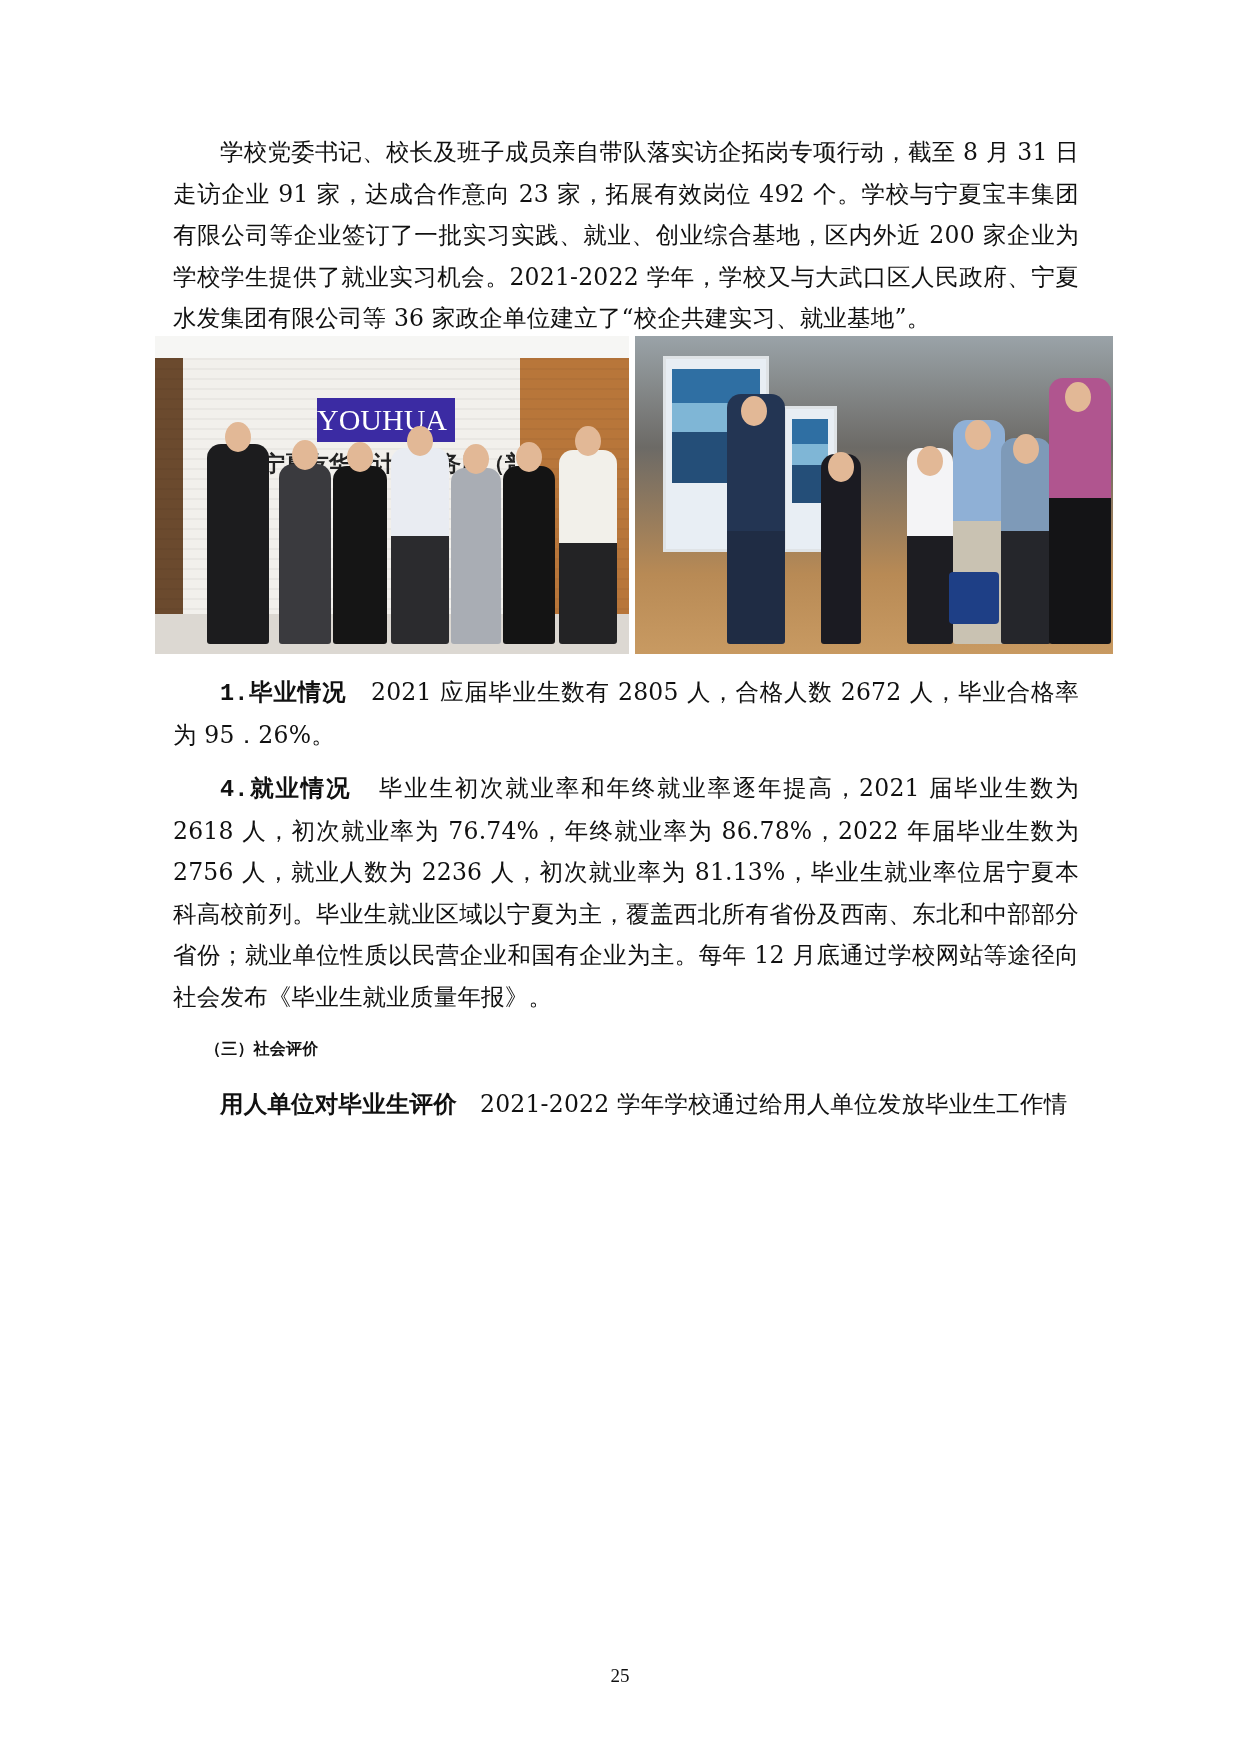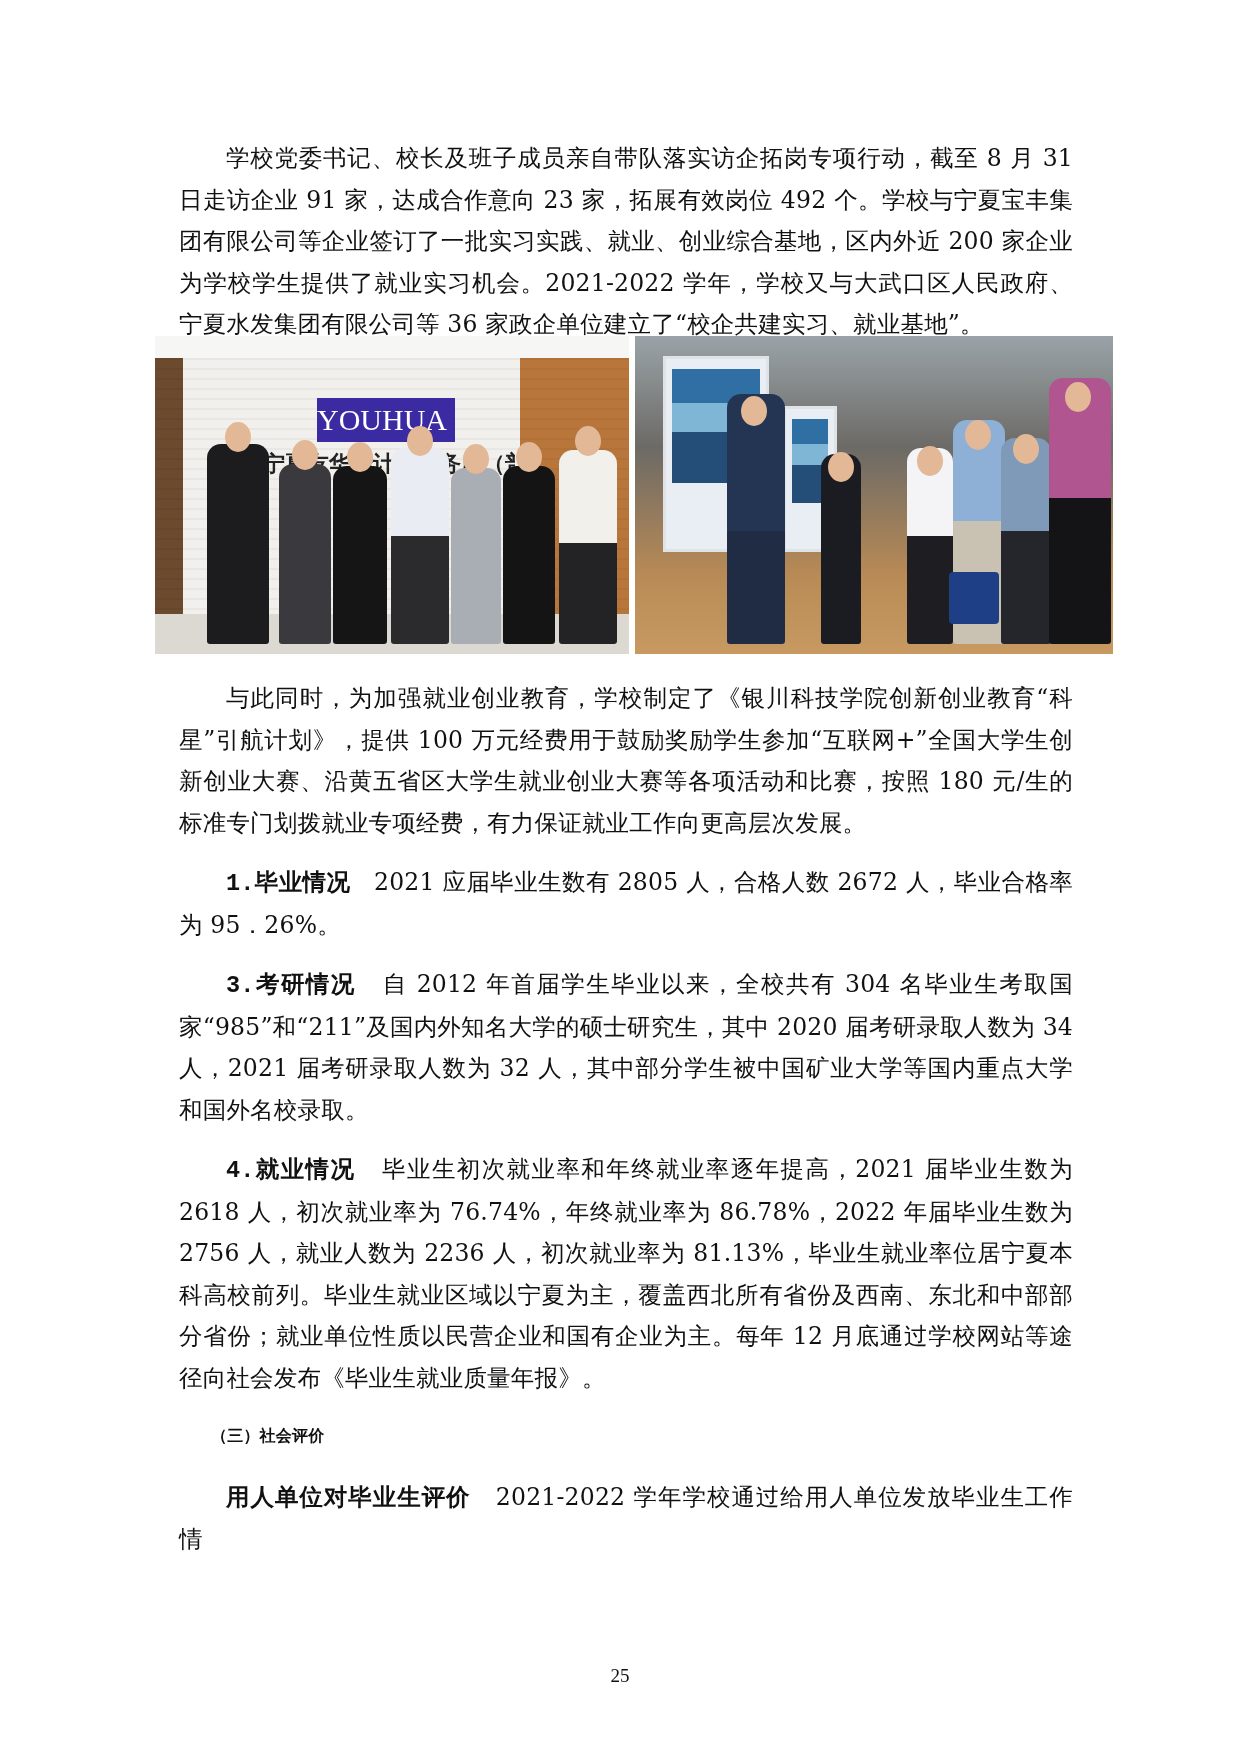--- a/index.html
+++ b/index.html
@@ -1,21 +1,21 @@
 <!DOCTYPE html>
 <html><head>
 <meta charset="utf-8">
 <style>
   html, body { margin: 0; padding: 0; background: #ffffff; }
   body { width: 1240px; height: 1753px; position: relative; overflow: hidden;
          font-family: "DejaVu Serif", "Liberation Serif", serif; color: #111; }
   .page { position: absolute; left: 0; top: 0; width: 1240px; height: 1753px; background: #fff; }
   .text-block { position: absolute; left: 161px; width: 930px; font-size: 23.5px; line-height: 41.5px;
                 text-align: justify; text-justify: inter-character; letter-spacing: 0.2px; }
-  .p { margin: 18px; }
+  .p { margin: 12px; }
   .indent { text-indent: 47px; }
   .bold { font-family: Liberation Mono, monospace; font-weight: bold; }
   .photo { position: absolute; top: 336px; height: 318px; overflow: hidden; }
   .photo-left { left: 155px; width: 474px; background: linear-gradient(90deg,#6b4a2e 0 6%, #f2f0ec 6% 77%, #b8763a 77% 100%); }
   .photo-right { left: 635px; width: 478px; background: linear-gradient(180deg,#9aa3a8 0%, #6c6a66 35%, #b88a55 75%, #c89a62 100%); }
   .ceiling { position:absolute; left:0; right:0; top:0; height: 22px; background:#f6f6f4; }
   .floor { position:absolute; left:0; right:0; bottom:0; height: 40px; background:#dcd8d2; }
   .wall-slats { position:absolute; left:0; right:0; top:22px; bottom:40px;
                 background: repeating-linear-gradient(180deg, rgba(0,0,0,0.04) 0 2px, transparent 2px 10px); }
   .sign { position:absolute; left: 162px; top: 62px; width: 138px; height: 44px; background:#3b2ba3;
@@ -73,27 +73,23 @@
     <div class="person" style="left:318px;width:52px;height:224px;background:linear-gradient(180deg,#8fb0d6 0 45%,#c9c2b2 45%);"></div>
     <div class="head" style="left:330px;top:84px;"></div>
     <div class="person" style="left:366px;width:50px;height:206px;background:linear-gradient(180deg,#7e9ab8 0 45%,#25262b 45%);"></div>
     <div class="head" style="left:378px;top:98px;"></div>
     <div class="person" style="left:414px;width:62px;height:266px;background:linear-gradient(180deg,#b0558f 0 45%,#141416 45%);"></div>
     <div class="head" style="left:430px;top:46px;"></div>
     <div style="position:absolute;left:314px;top:236px;width:50px;height:52px;background:#1e3f86;border-radius:4px;"></div>
   </div>
 
   <div class="text-block" style="top:660px;">
-    <p class="p indent">与此同时，为加强就业创业教育，学校制定了《银川科技学院创新创业教育“科星”引航计划》，提供 100 万元经费用于鼓励奖励学生参加“互联网+”全国大学生创新创业大赛、沿黄五省区大学生就业创业大赛等各项活动和比赛，按照 180 元/生的标准专门划拨就业专项经费，有力保证就业工作向更高层次发展。</p>
 
     <p class="p indent">
       <span class="bold">1.毕业情况</span>&nbsp;&nbsp;&nbsp;<span>2021 应届毕业生数有 2805 人，合格人数 2672 人，毕业合格率为 95．26%。</span>
-    </p>
-    <p class="p indent">
-      <span class="bold">3.考研情况</span>&nbsp;&nbsp;&nbsp;<span>自 2012 年首届学生毕业以来，全校共有 304 名毕业生考取国家“985”和“211”及国内外知名大学的硕士研究生，其中 2020 届考研录取人数为 34 人，2021 届考研录取人数为 32 人，其中部分学生被中国矿业大学等国内重点大学和国外名校录取。</span>
     </p>
     <p class="p indent">
       <span class="bold">4.就业情况</span>&nbsp;&nbsp;&nbsp;<span>毕业生初次就业率和年终就业率逐年提高，2021 届毕业生数为 2618 人，初次就业率为 76.74%，年终就业率为 86.78%，2022 年届毕业生数为 2756 人，就业人数为 2236 人，初次就业率为 81.13%，毕业生就业率位居宁夏本科高校前列。毕业生就业区域以宁夏为主，覆盖西北所有省份及西南、东北和中部部分省份；就业单位性质以民营企业和国有企业为主。每年 12 月底通过学校网站等途径向社会发布《毕业生就业质量年报》。</span>
     </p>
 
     <p class="p bold" style="padding-left:32px;font-size:16px;">（三）社会评价</p>
 
     <p class="p indent">
       <span class="bold">用人单位对毕业生评价</span>&nbsp;&nbsp;&nbsp;<span>2021-2022 学年学校通过给用人单位发放毕业生工作情</span>
     </p>

